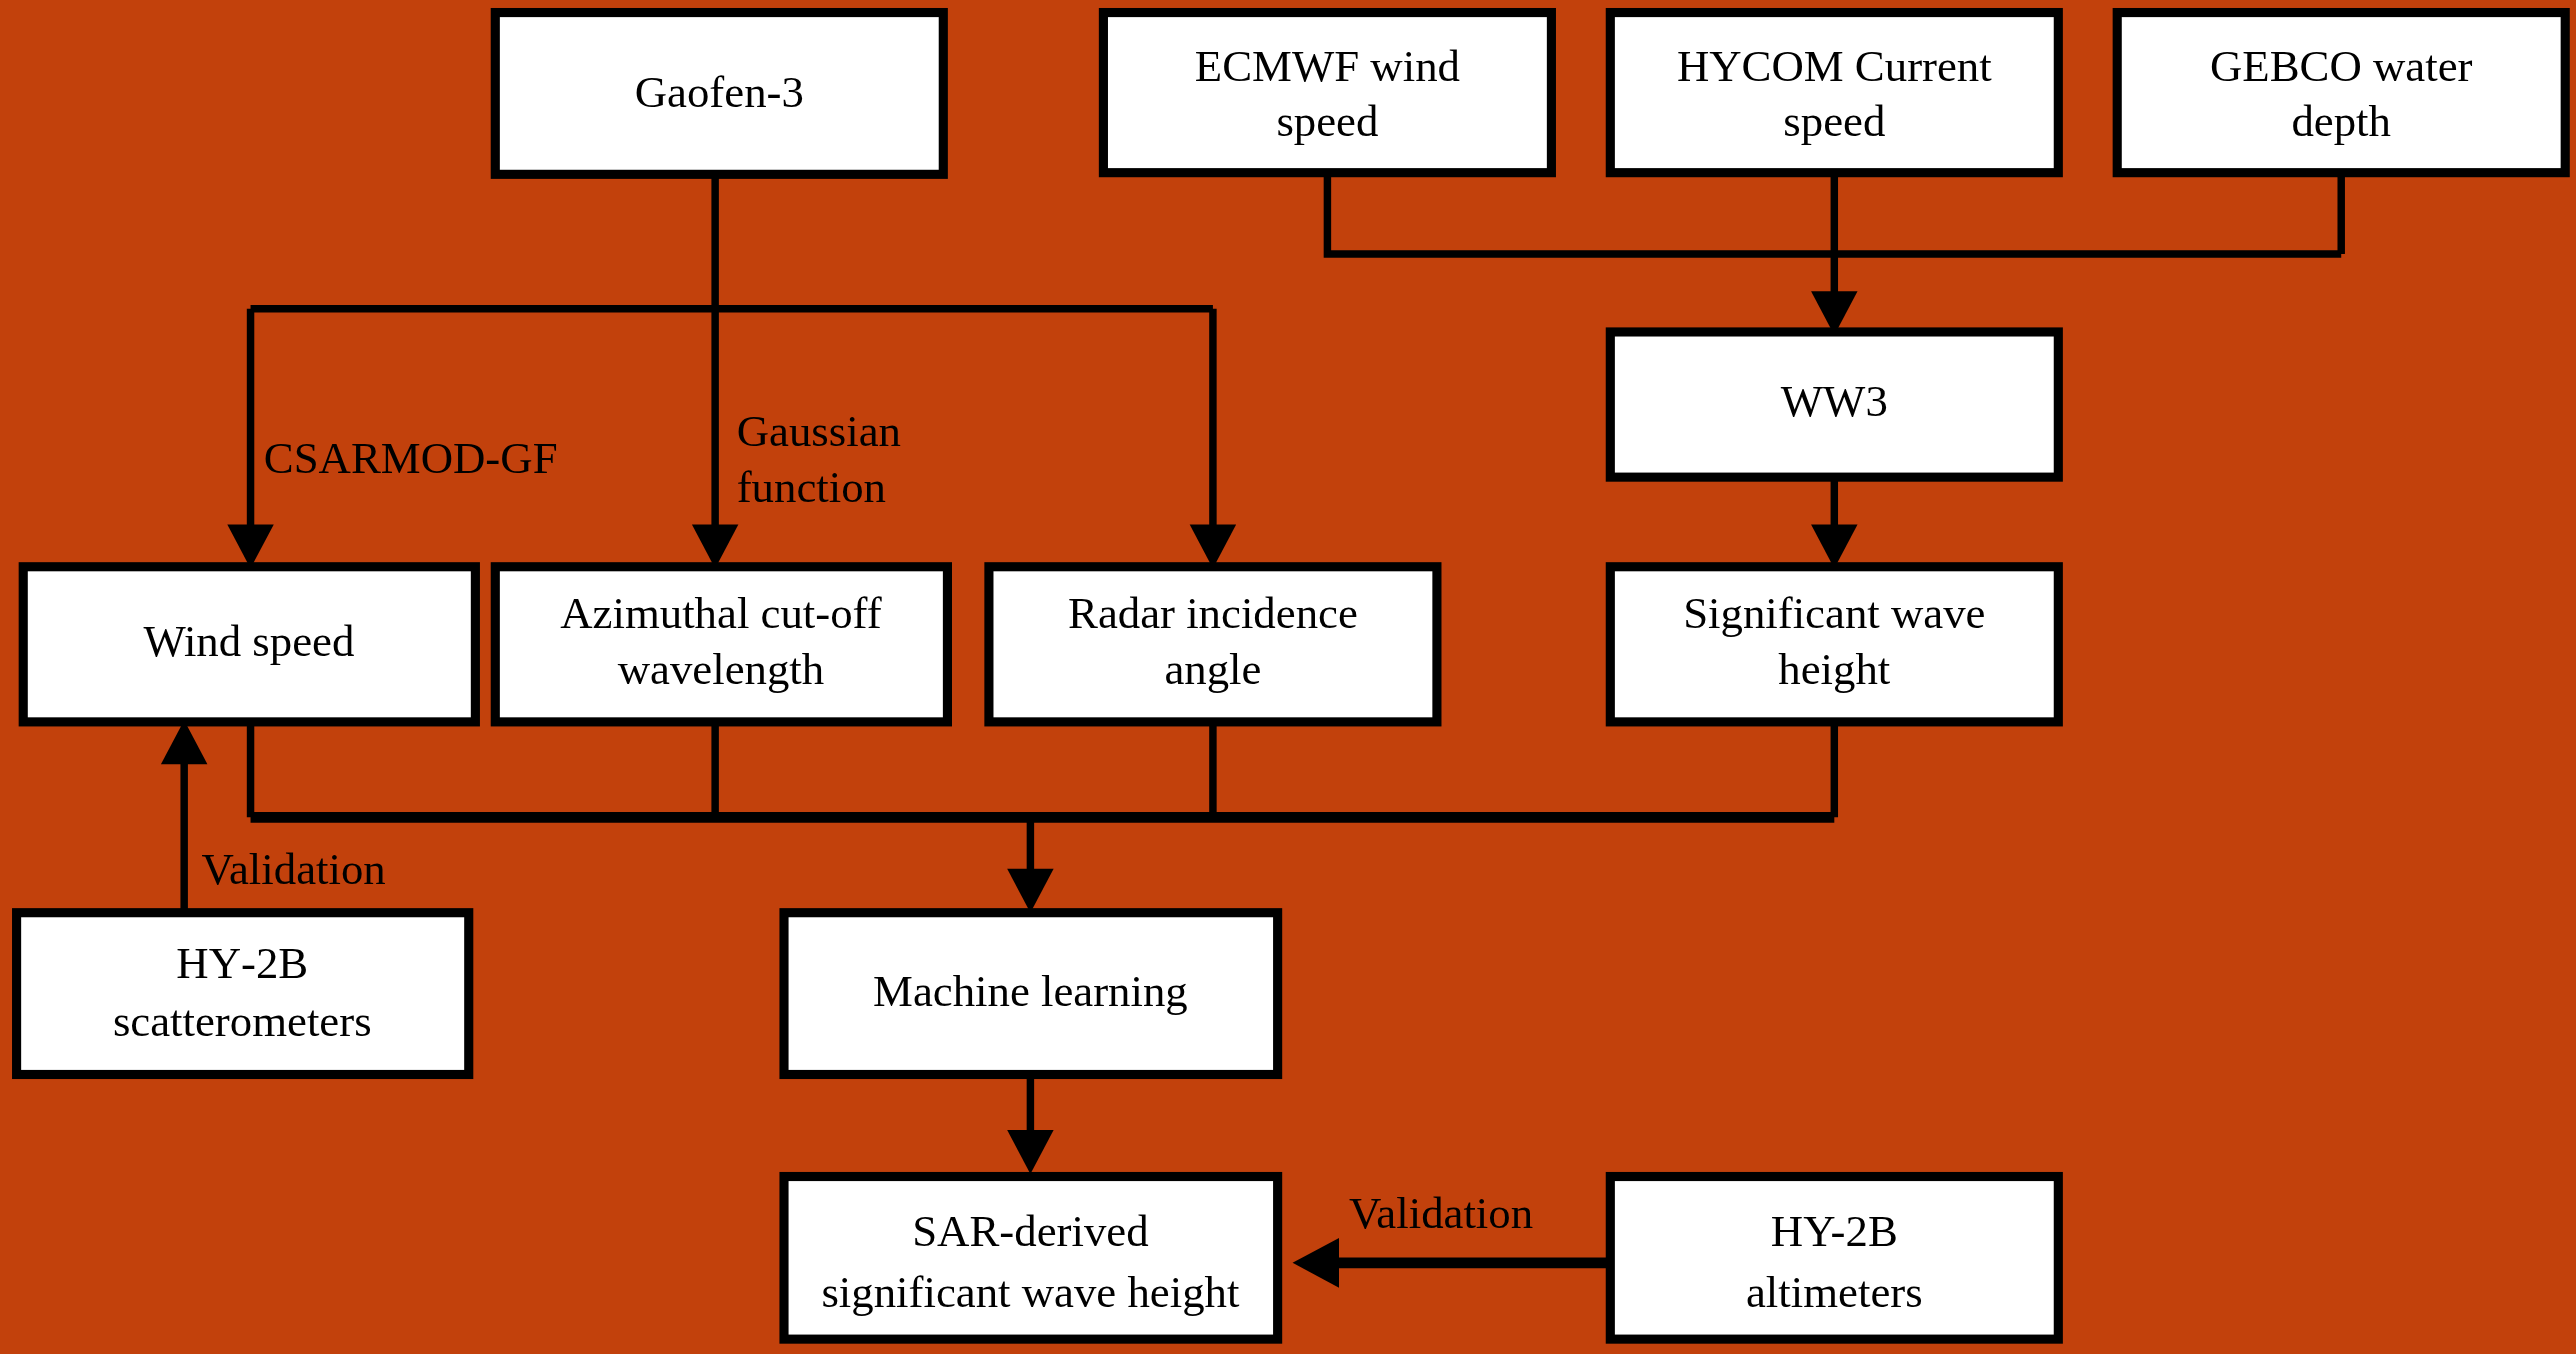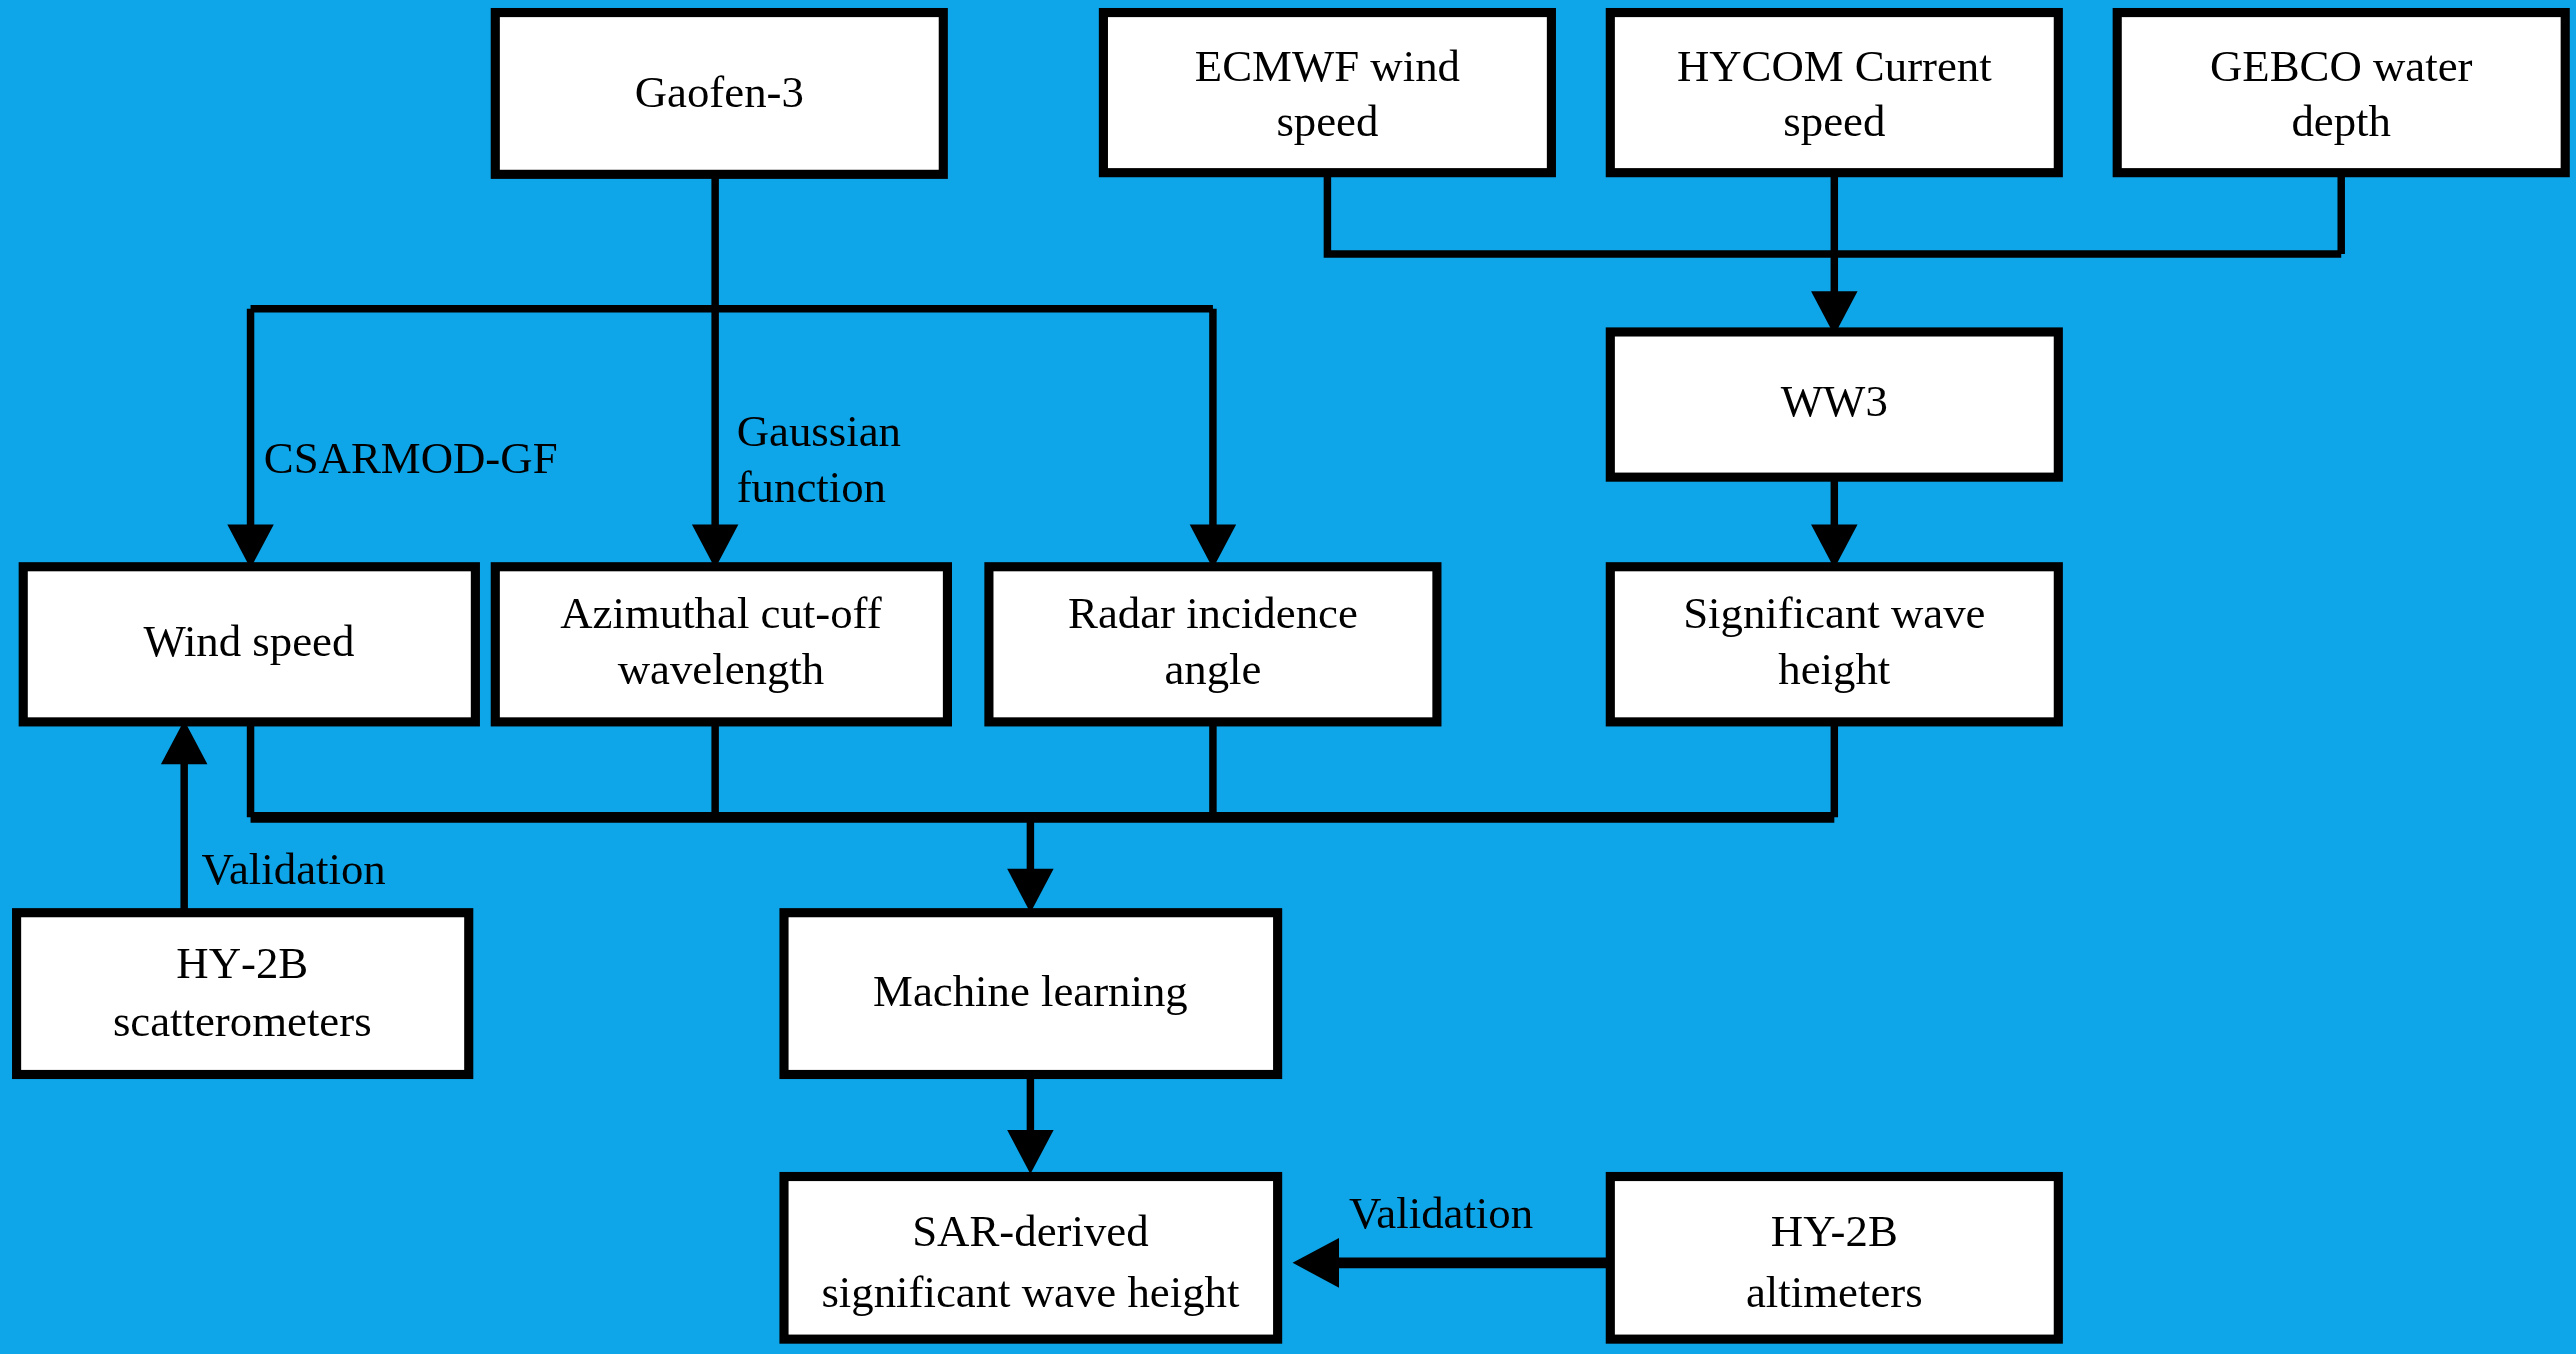--- a/index.html
+++ b/index.html
@@ -4,21 +4,21 @@
 <style>
   html, body {
     margin: 0;
     padding: 0;
     background: #ffffff;
   }
   #stage {
     position: relative;
     width: 2576px;
     height: 1355px;
-    background: #0ea5e9;
+    background: #c2410c;
     overflow: hidden;
     font-family: "Liberation Serif", "DejaVu Serif", serif;
   }
   svg.flow {
     position: absolute;
     top: 0;
     left: 0;
     width: 2576px;
     height: 1355px;
   }

